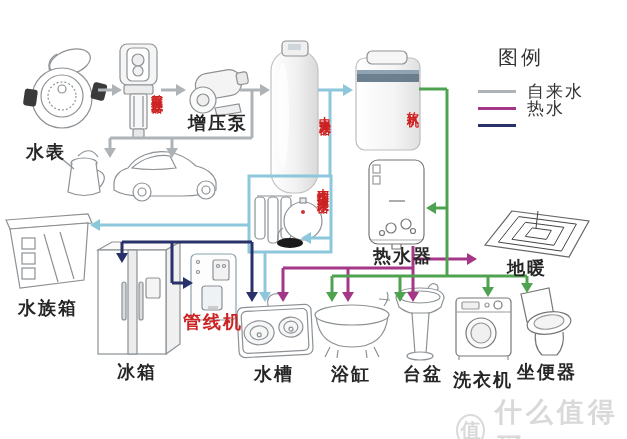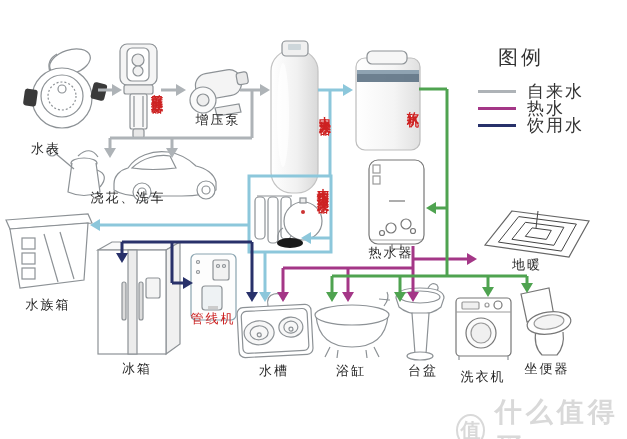--- a/index.html
+++ b/index.html
@@ -14,21 +14,21 @@
   .pure  line, .pure  polyline { stroke:var(--pure); }  .pure  polygon { fill:var(--pure); }
   .soft  line, .soft  polyline { stroke:var(--soft); }  .soft  polygon { fill:var(--soft); }
   .hot   line, .hot   polyline { stroke:var(--hot); }   .hot   polygon { fill:var(--hot); }
   .drink line, .drink polyline { stroke:var(--drink); } .drink polygon { fill:var(--drink); }
   .pure rect { stroke:var(--pure); stroke-width:3; fill:none; }
 
   
   .sketch { stroke:var(--sketch); stroke-width:1.2; fill:none; }
 
   
-  .lbl { position:absolute; color:var(--label_text); font-size:13px; font-weight:400;
+  .lbl { position:absolute; color:var(--label_text); font-size:18px; font-weight:700;
          letter-spacing:2px; white-space:nowrap; transform:translateX(-50%); }
   .lbl.red { color:var(--red_label);text-align:right; }
   .vlbl { position:absolute; color:var(--red_label); font-size:12px; font-weight:700;
           writing-mode:vertical-rl; text-orientation:upright; letter-spacing:2px;
           white-space:nowrap; text-shadow:0 0 1px #fff; }
 
   
   #legend { position:absolute; left:478px; top:44px; width:150px; }
   #legend .legend-title { font-size:20px; color:#333; letter-spacing:3px; margin-left:20px; margin-bottom:12px; }
   #legend .legend-row { display:flex; align-items:center; height:17px; }
@@ -301,50 +301,48 @@
         <polygon points="394,292 406,292 400,302"></polygon>
       <line x1="488" y1="276" x2="488" y2="288"></line>
         <polygon points="482,287 494,287 488,297"></polygon>
       <line x1="527" y1="276" x2="527" y2="284"></line>
         <polygon points="521,283 533,283 527,293"></polygon>
     </g>
   </svg>
 
   <div class="lbl" style="left:46px;top:140px">水表</div>
   <div class="lbl" style="left:218px;top:111px">增压泵</div>
-  <div class="lbl" style="left:128px;top:189px">浇花、洗车</div>
   <div class="lbl" style="left:48px;top:296px">水族箱</div>
   <div class="lbl" style="left:137px;top:360px">冰箱</div>
   <div class="lbl red" style="left:213px;top:310px">管线机</div>
   <div class="lbl" style="left:274px;top:362px">水槽</div>
   <div class="lbl" style="left:351px;top:362px">浴缸</div>
   <div class="lbl" style="left:423px;top:362px">台盆</div>
   <div class="lbl" style="left:483px;top:368px">洗衣机</div>
   <div class="lbl" style="left:547px;top:360px">坐便器</div>
   <div class="lbl" style="left:527px;top:256px">地暖</div>
-  <div class="lbl" style="left:391px;top:244px">热水器</div>
+  <div class="lbl" style="left:403px;top:244px">热水器</div>
 
   <div class="vlbl" style="left:148px;top:84px">前置过滤器</div>
   <div class="vlbl" style="left:316px;top:106px">中央净水器</div>
   <div class="vlbl" style="left:404px;top:101px">软水机</div>
   <div class="vlbl" style="left:314px;top:178px">末端饮用水净水器</div>
 
   <div id="legend">
     <div class="legend-title">图例</div>
     <div class="legend-row">
       <div class="swatch" style="background: rgb(174, 179, 183);"></div>
       <div class="legend-label">自来水</div>
     </div>
     <div class="legend-row">
       <div class="swatch" style="background: rgb(164, 55, 135);"></div>
       <div class="legend-label">热水</div>
     </div>
     <div class="legend-row">
       <div class="swatch" style="background: rgb(40, 49, 106);"></div>
-      <div class="legend-label">饮用水</div>
     </div>
   </div>
 
   <div id="watermark">
     <div class="wm-badge">值</div>
     <div class="wm-text">什么值得买</div>
   </div>
 
 </div>
 

